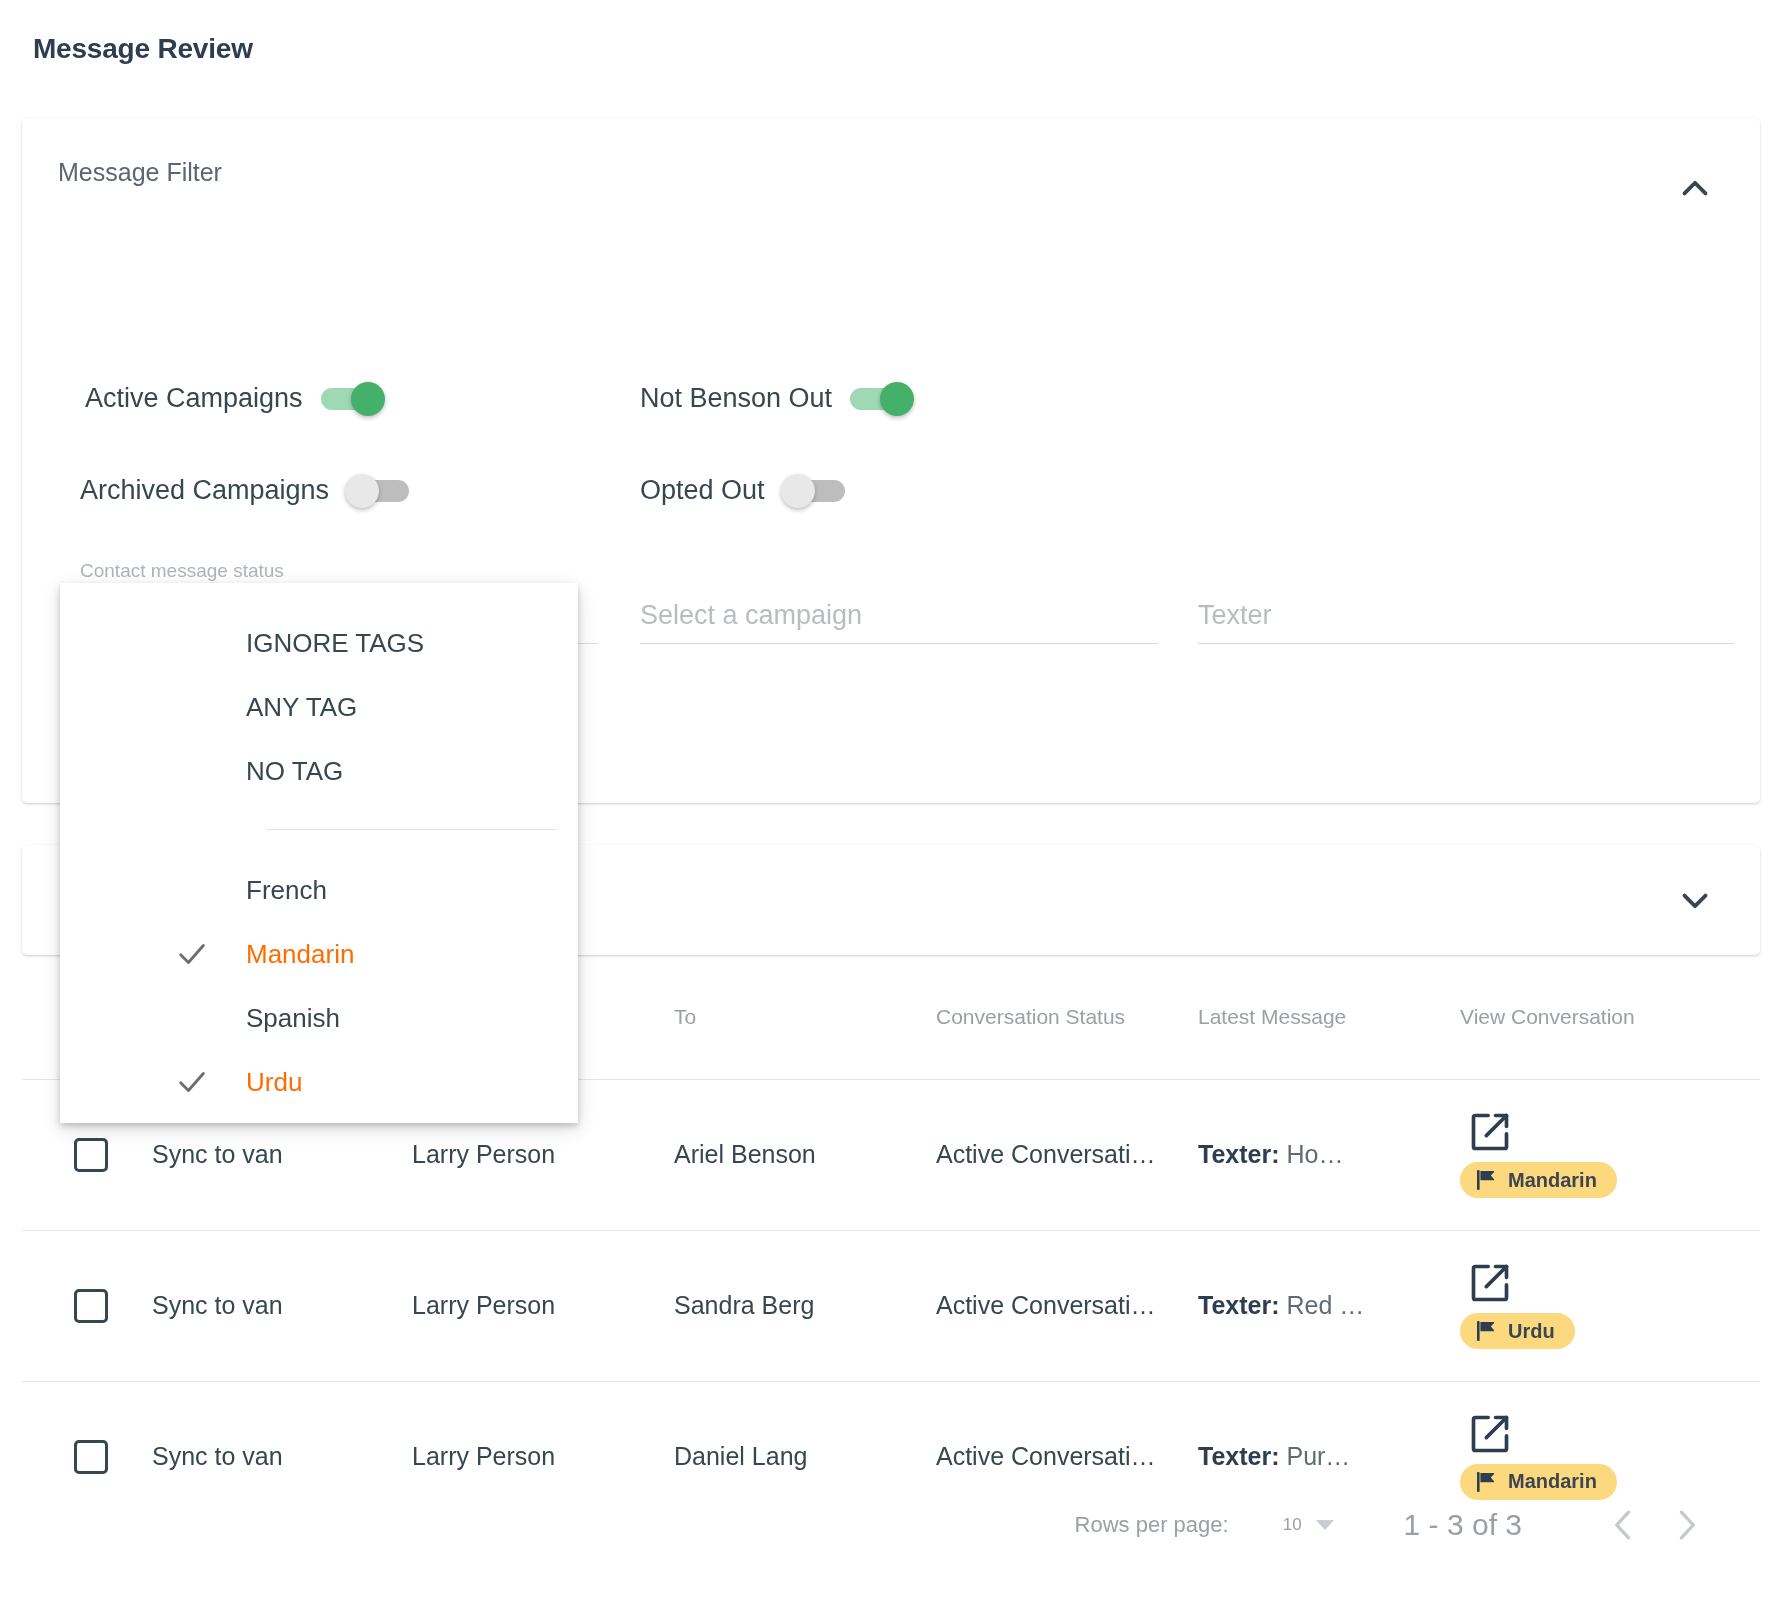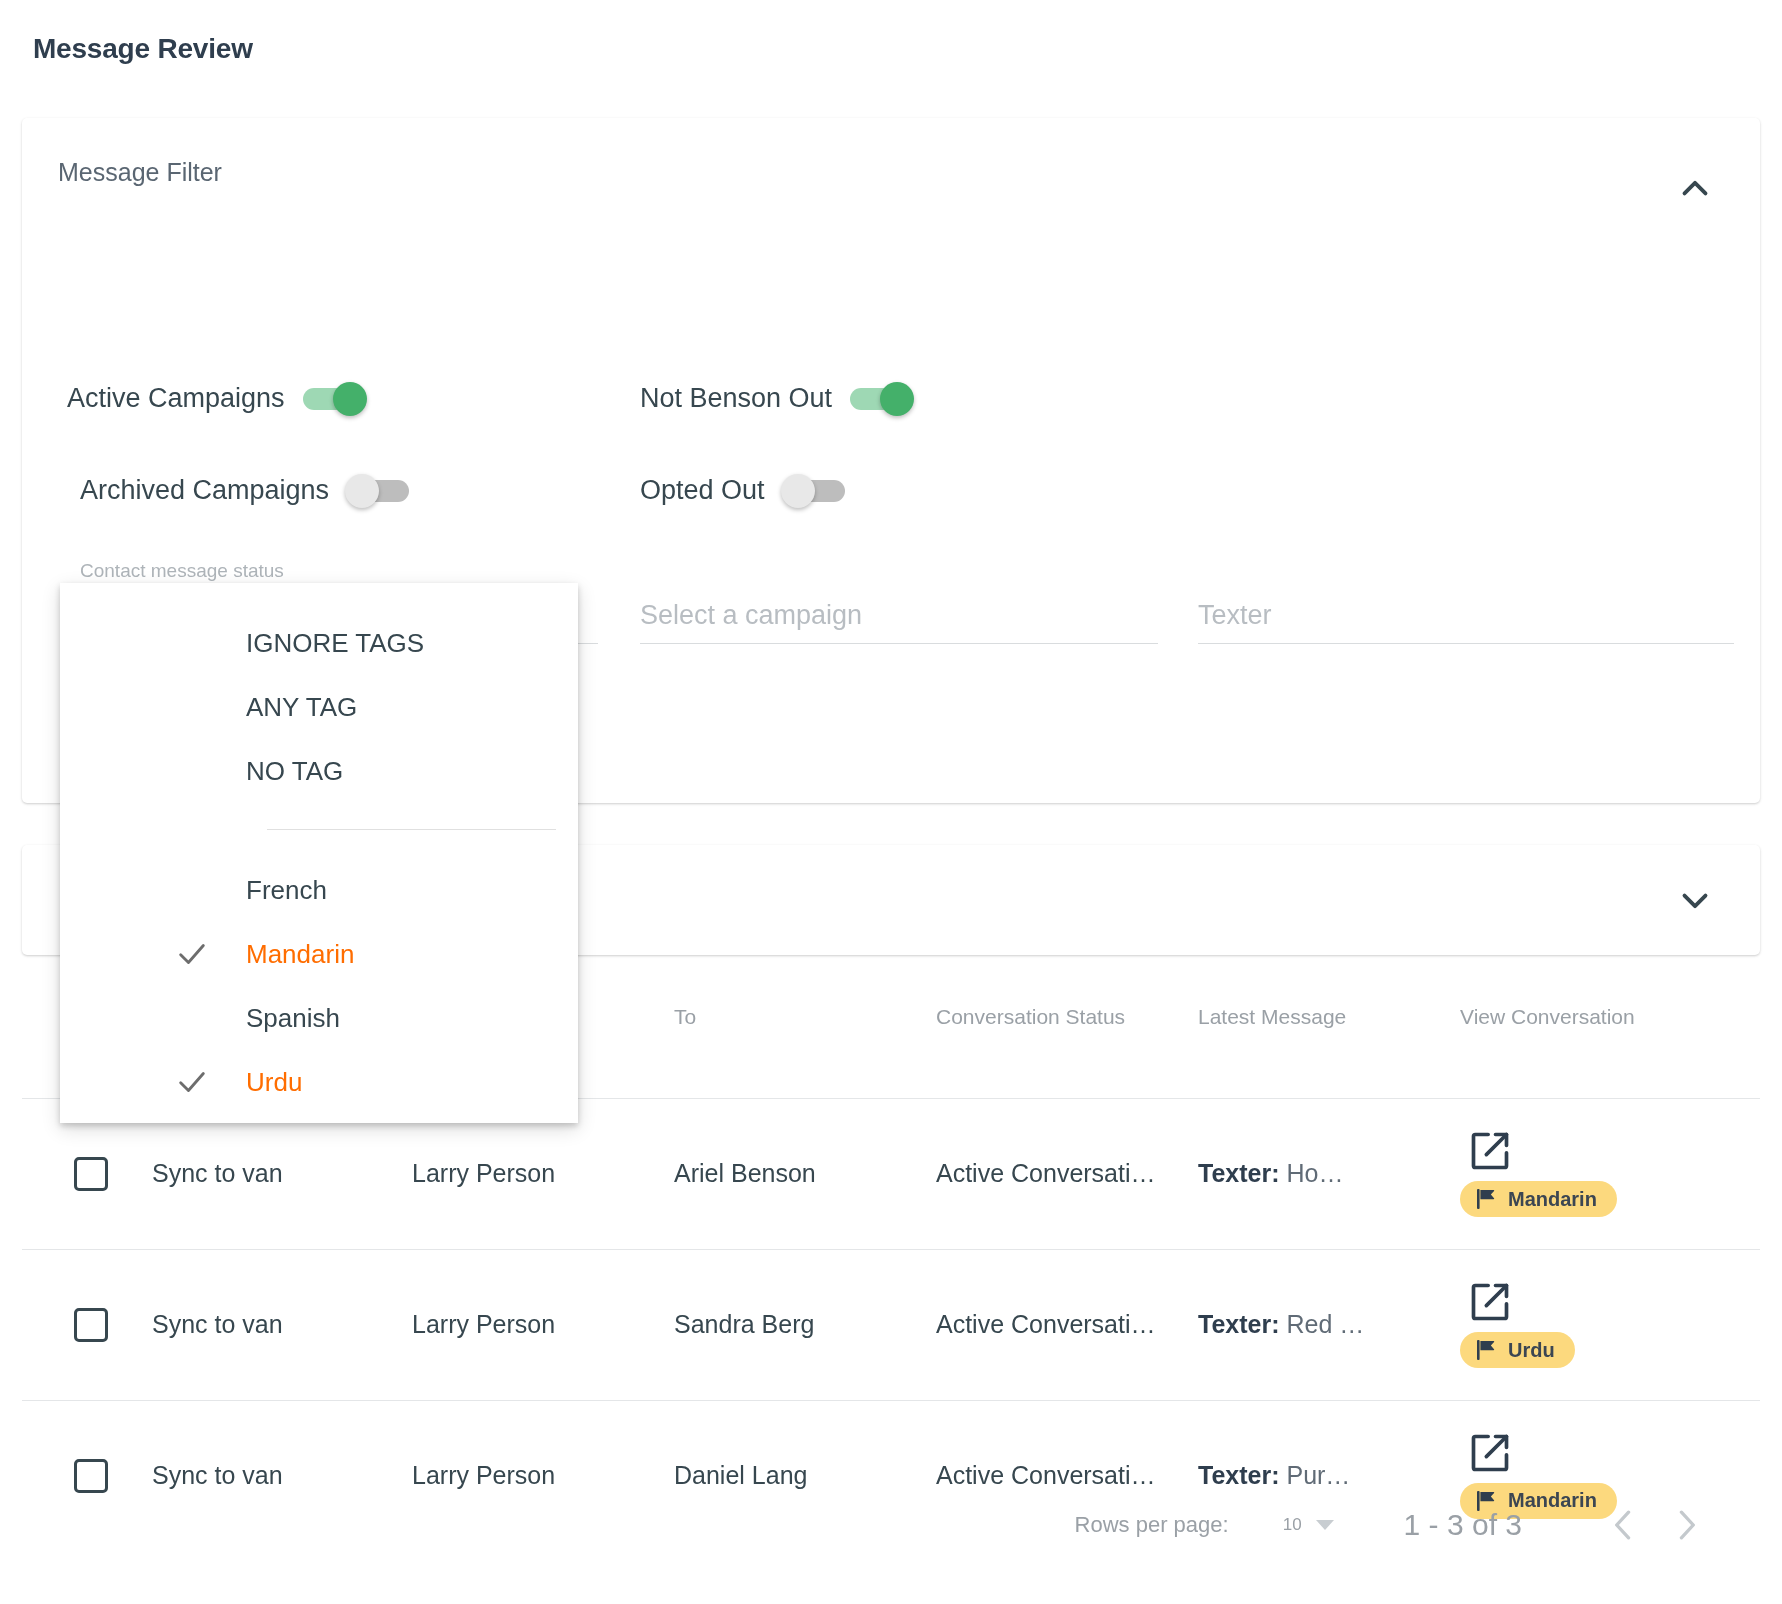--- a/index.html
+++ b/index.html
@@ -72,21 +72,21 @@
   .switch .knob {
     position: absolute; top: -6px;
     width: 34px; height: 34px; border-radius: 50%;
     box-shadow: 0 2px 4px rgba(0,0,0,0.26);
   }
   .switch.on .track { background: #9ed8b4; }
   .switch.on .knob  { right: -2px; background: #44b06a; }
   .switch.off .track { background: #bdbdbd; }
   .switch.off .knob  { left: -2px; background: #e8e8e8; }
 
-  #tg-active   { left: 45px;  top: 265px; }
+  #tg-active   { left: 63px;  top: 265px; }
   #tg-archived { left: 58px;  top: 357px; justify-content: flex-end; }
   #tg-notopted { left: 618px; top: 265px; }
   #tg-opted    { left: 618px; top: 357px; }
 
   
   .field { position: absolute; }
   .field .flabel {
     position: absolute;
     top: -40px; left: 0;
     font-size: 19px;
@@ -160,21 +160,21 @@
     left: 22px; top: 985px; width: 1738px; height: 610px;
     background: #ffffff;
   }
   table.msg-table { width: 100%; border-collapse: collapse; table-layout: fixed; }
   table.msg-table th {
     font-size: 21px;
     font-weight: 400;
     color: #9aa0a6;
     text-align: left;
     vertical-align: top;
-    padding: 18px 0 67px 0;
+    padding: 18px 0 48px 0;
     line-height: 1.35;
   }
   table.msg-table td {
     font-size: 25px;
     color: #37474f;
     vertical-align: middle;
     padding: 30px 0;
     border-top: 1px solid #e4e6e8;
     line-height: 1.35;
   }

